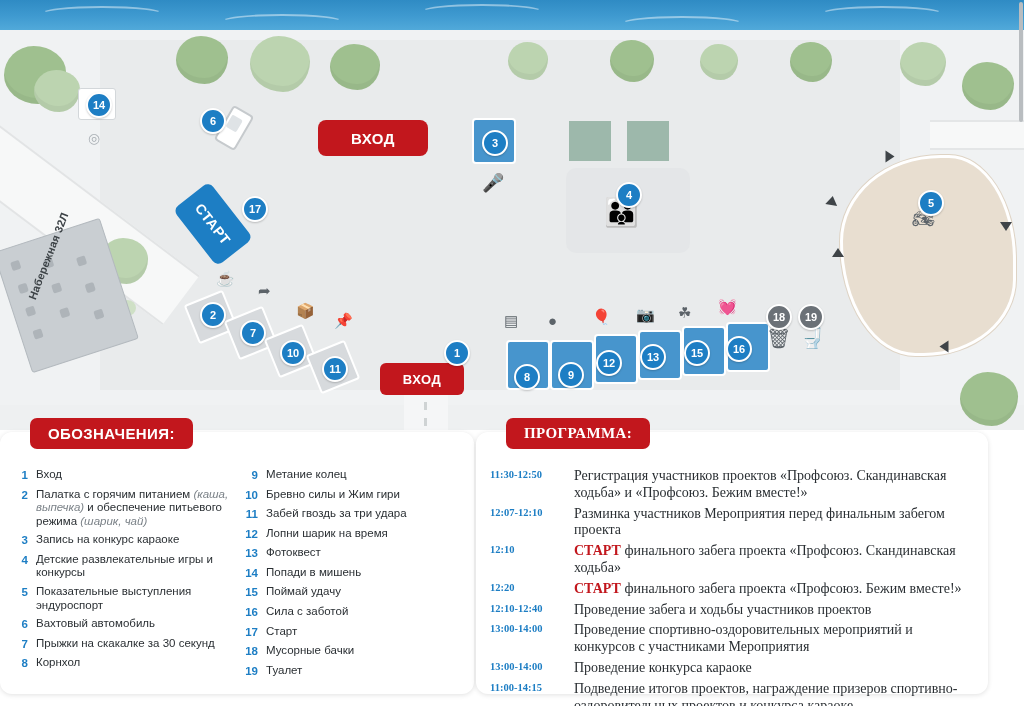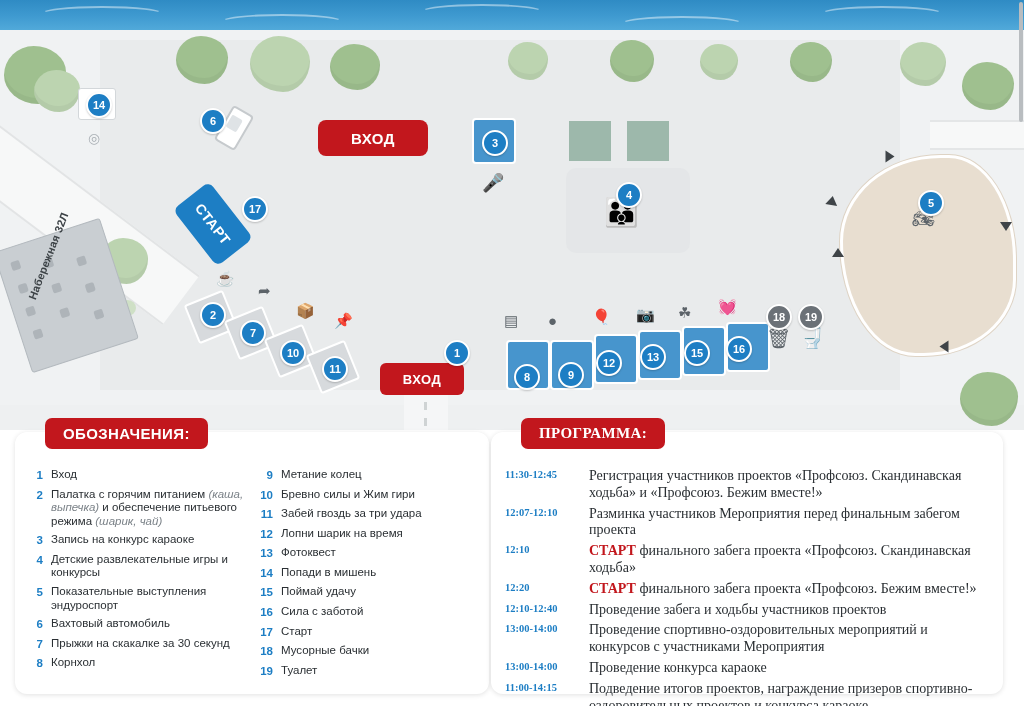--- a/index.html
+++ b/index.html
@@ -108,21 +108,21 @@
     border:2px solid #fff;box-shadow:0 1px 2px rgba(0,0,0,.2);
   }
   .num.grey{background:#6b7177;}
   .icon-glyph{position:absolute;color:#5c6369;font-size:15px;}
   .car{
     position:absolute;left:222px;top:108px;width:20px;height:36px;background:#fff;border:2px solid #c6cacd;border-radius:4px;
     transform:rotate(30deg);
   }
   .car:after{content:"";position:absolute;left:2px;top:7px;width:12px;height:14px;background:#dfe3e6;border-radius:2px;}
   .panels{
-    position:absolute;left:15px;top:432px;width:1000px;height:262px;display:flex;gap:2px;
+    position:absolute;left:0;top:432px;width:1000px;height:262px;display:flex;gap:2px;
   }
   .panel{
     background:#ffffff;border-radius:12px;box-shadow:0 1px 5px rgba(0,0,0,.12);
     position:relative;padding:26px 14px 10px 14px;box-sizing:border-box;
   }
   .panel.legend{width:474px;}
   .panel.program{width:512px;font-family:Liberation Serif, serif;}
   .panel-title{
     position:absolute;left:30px;top:-14px;background:#c2171d;color:#fff;font-weight:bold;font-size:15px;
     padding:7px 18px;border-radius:7px;letter-spacing:.4px;
@@ -350,21 +350,21 @@
           <div class="legend-t">Туалет</div>
         </div>
       </div>
     </div>
   </div>
 
   <div class="panel program">
     <div class="panel-title">ПРОГРАММА:</div>
     <div style="padding-top:10px;">
       <div class="prog-row">
-        <div class="prog-time">11:30-12:45</div>
+        <div class="prog-time">11:30-12:50</div>
         <div class="prog-text">Регистрация участников проектов «Профсоюз. Скандинавская ходьба» и «Профсоюз. Бежим вместе!»</div>
       </div>
       <div class="prog-row">
         <div class="prog-time">12:07-12:10</div>
         <div class="prog-text">Разминка участников Мероприятия перед финальным забегом проекта</div>
       </div>
       <div class="prog-row">
         <div class="prog-time">12:10</div>
         <div class="prog-text"><b class="red">СТАРТ</b><span> финального забега проекта «Профсоюз. Скандинавская ходьба»</span></div>
       </div>

